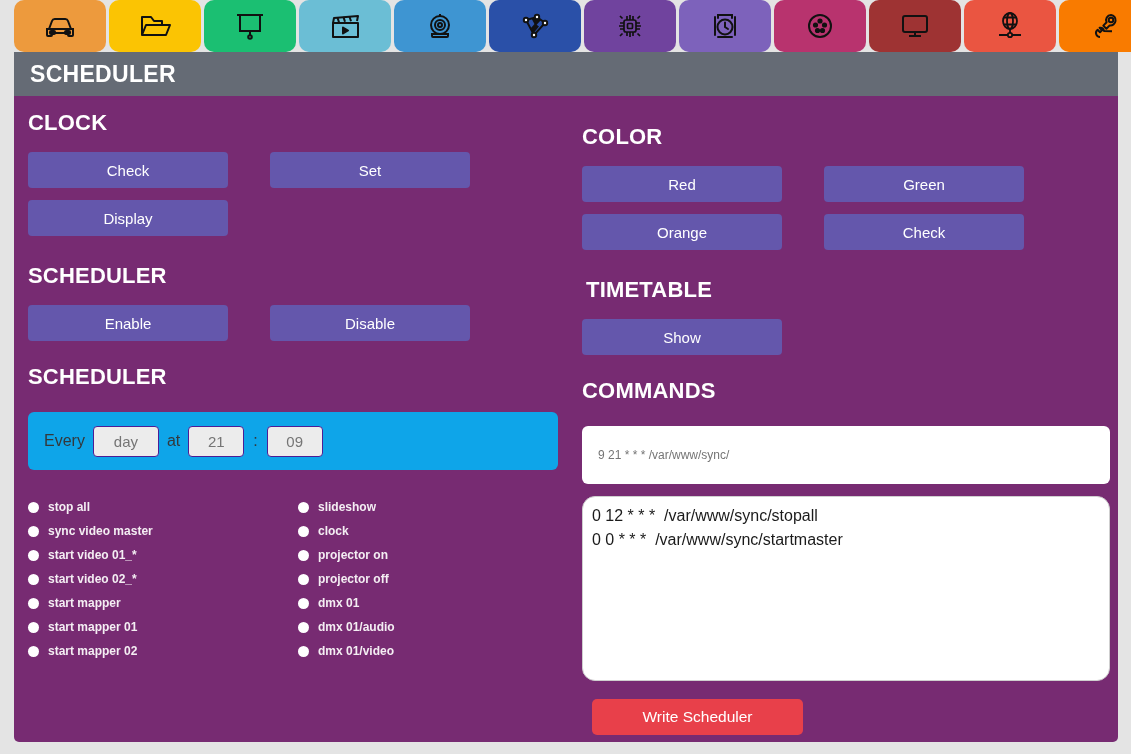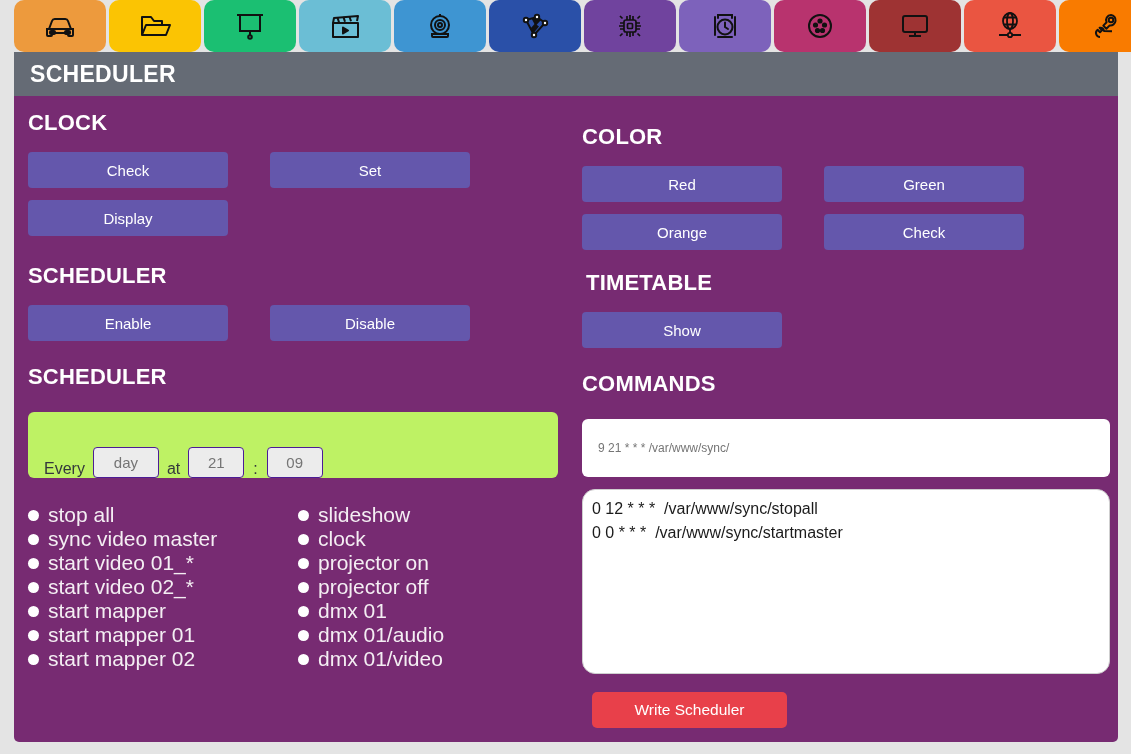--- a/index.html
+++ b/index.html
@@ -84,26 +84,26 @@
     align-items: center;
     justify-content: center;
     padding: 0;
   }
 
   .btn-row { display: flex; gap: 42px; }
   .btn-w { width: 200px; }
 
   
   .card {
-    background: #bef264;
+    background: #0ea5e9;
     border-radius: 6px;
     padding: 0 16px;
-    height: 66px;
-    display: flex;
-    align-items: flex-end;
+    height: 58px;
+    display: flex;
+    align-items: center;
     gap: 8px;
   }
   .card .lbl {
     font-size: 16px;
     color: #34383c;
   }
   .field {
     background: #ececec;
     border: 1px solid #4c1d95;
     border-radius: 4px;
@@ -132,21 +132,22 @@
   }
   .radio-dot {
     width: 11px; height: 11px;
     border-radius: 50%;
     background: #ffffff;
     margin-right: 9px;
     flex: 0 0 auto;
   }
   .radio-label {
     color: #f4eef3;
-    font-size: 21px;
+    font-size: 12px;
+    font-weight: bold;
   }
 
   
   .cmd-input {
     width: 100%;
     height: 58px;
     background: #ffffff;
     border: none;
     border-radius: 6px;
     font-size: 12px;
@@ -170,21 +171,21 @@
     outline: none;
     white-space: pre;
     overflow: auto;
   }
   .btn-write {
     background: #e8404a;
     color: #ffffff;
     border: none;
     border-radius: 5px;
     height: 36px;
-    width: 195px;
+    width: 211px;
     font-size: 15.5px;
     font-family: "Liberation Sans", sans-serif;
     cursor: pointer;
   }
 </style>
 </head>
 <body>
 
 <div id="iconbar">
 
@@ -413,21 +414,21 @@
 
       <div class="btn-row" style="margin-top:16px">
         <button class="btn btn-w">Red</button>
         <button class="btn btn-w">Green</button>
       </div>
       <div class="btn-row" style="margin-top:12px">
         <button class="btn btn-w">Orange</button>
         <button class="btn btn-w">Check</button>
       </div>
 
-      <h2 class="section" style="margin-top:20px; margin-left:4px">TIMETABLE</h2>
+      <h2 class="section" style="margin-top:27px; margin-left:4px">TIMETABLE</h2>
 
       <div class="btn-row" style="margin-top:16px">
         <button class="btn btn-w">Show</button>
       </div>
 
       <h2 class="section" style="margin-top:23px">COMMANDS</h2>
 
       <div style="margin-top:22px; width:528px">
         <input class="cmd-input" placeholder="9 21 * * * /var/www/sync/" style="">
       </div>

